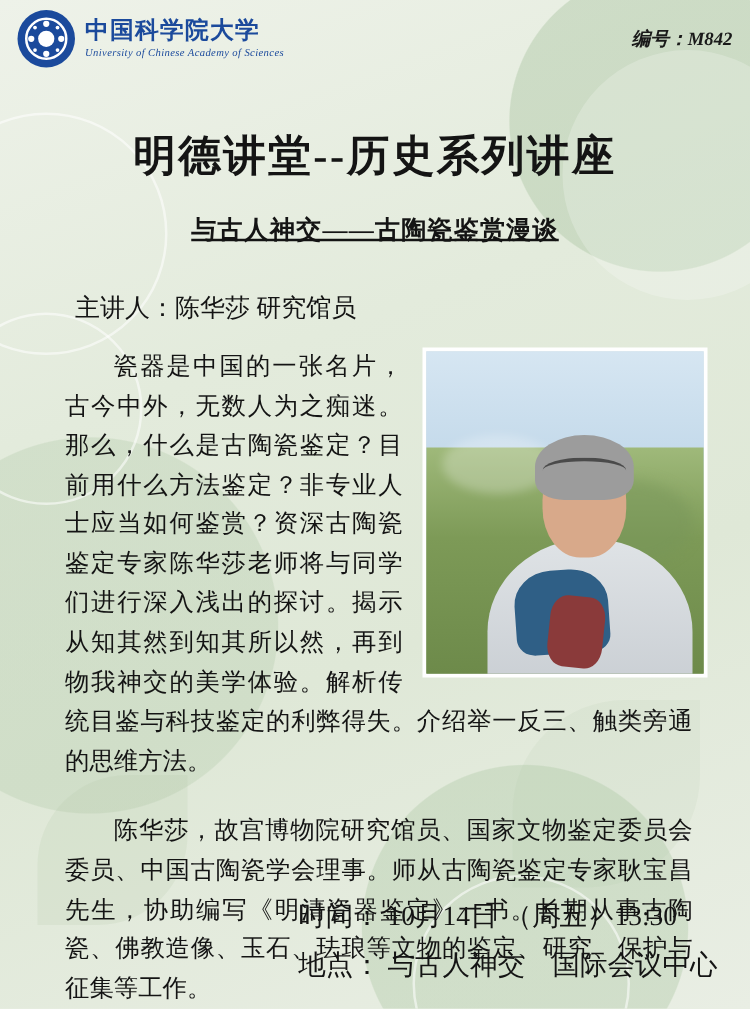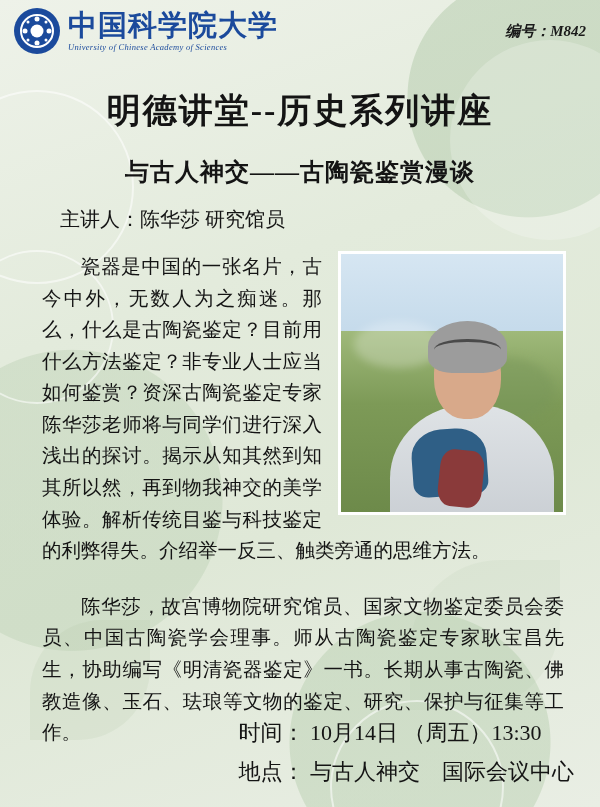--- a/index.html
+++ b/index.html
@@ -89,21 +89,21 @@
       -9px -9px 0 -5px #fff,
       9px -9px 0 -5px #fff,
       -9px 9px 0 -5px #fff,
       9px 9px 0 -5px #fff;
   }
   .logo-text {
     line-height: 1.05;
   }
   .logo-cn {
     font-family: "Liberation Serif", serif;
-    font-size: 29px;
+    font-size: 19px;
     font-weight: bold;
     color: #1b4a9c;
     letter-spacing: 1px;
     white-space: nowrap;
   }
   .logo-en {
     font-family: "Liberation Serif", serif;
     font-size: 8.5px;
     color: #1b4a9c;
     letter-spacing: 0.3px;
@@ -120,43 +120,44 @@
     padding-top: 14px;
     white-space: nowrap;
     font-style: italic;
   }
 
   
   .titles {
     position: relative;
     z-index: 3;
     text-align: center;
-    margin-top: 14px;
+    margin-top: 28px;
   }
   .title-main {
     font-family: "Liberation Serif", serif;
     font-size: 34px;
     font-weight: bold;
     color: #141414;
     letter-spacing: 2px;
   }
   .title-sub {
     font-family: "Liberation Serif", serif;
-    font-size: 24px;
+    font-size: 20px;
     font-weight: bold;
     color: #141414;
     letter-spacing: 1px;
     margin-top: 22px;
+    text-decoration: underline;
   }
 
   
   .credits {
     position: relative;
     z-index: 3;
-    margin: 18px 0 0 60px;
+    margin: 36px 0 0 60px;
     font-family: "Liberation Serif", serif;
     font-size: 20px;
     color: #141414;
   }
   .credit-line + .credit-line {
     margin-top: 22px;
   }
 
   
   .body-area {
@@ -242,21 +243,21 @@
     border-radius: 50% 50% 0 0;
   }
 
   .para {
     font-family: "Liberation Serif", serif;
     font-size: 19.5px;
     line-height: 1.62;
     color: #141414;
     text-align: justify;
     text-indent: 2em;
-    margin: 2px;
+    margin: 12px;
   }
   .para + .para {
     margin-top: 16px;
   }
   .para.bio {
     clear: both;
     padding-top: 8px;
   }
 
   

